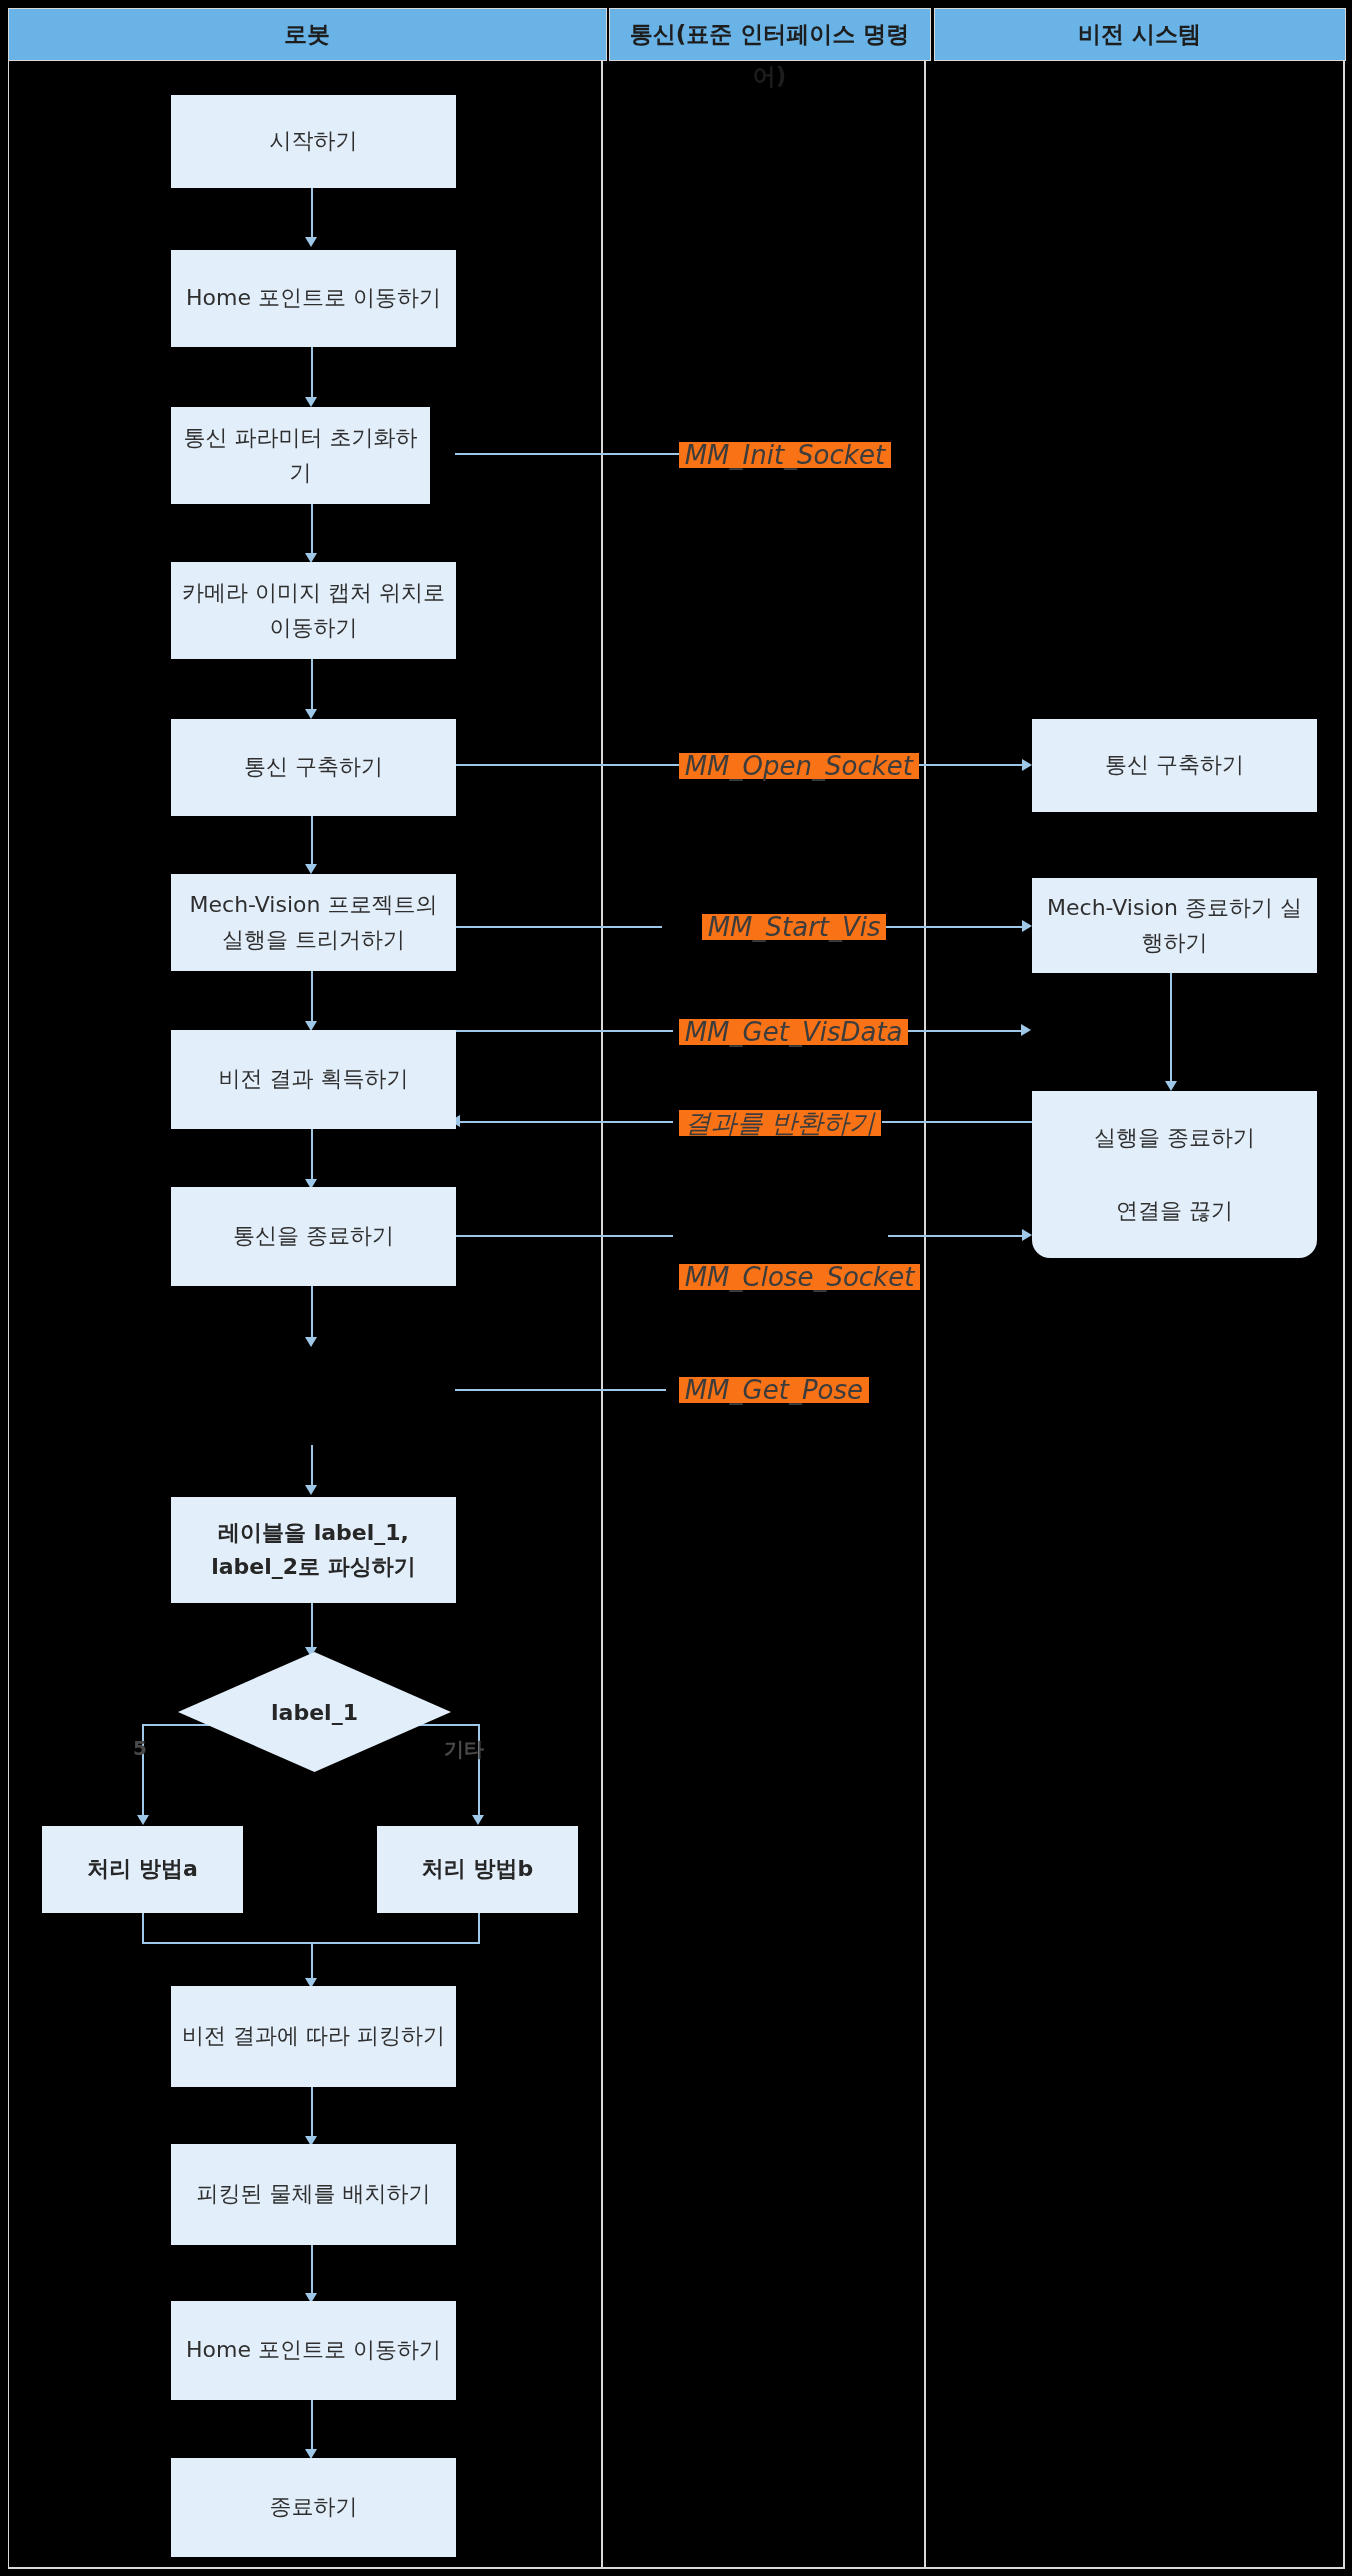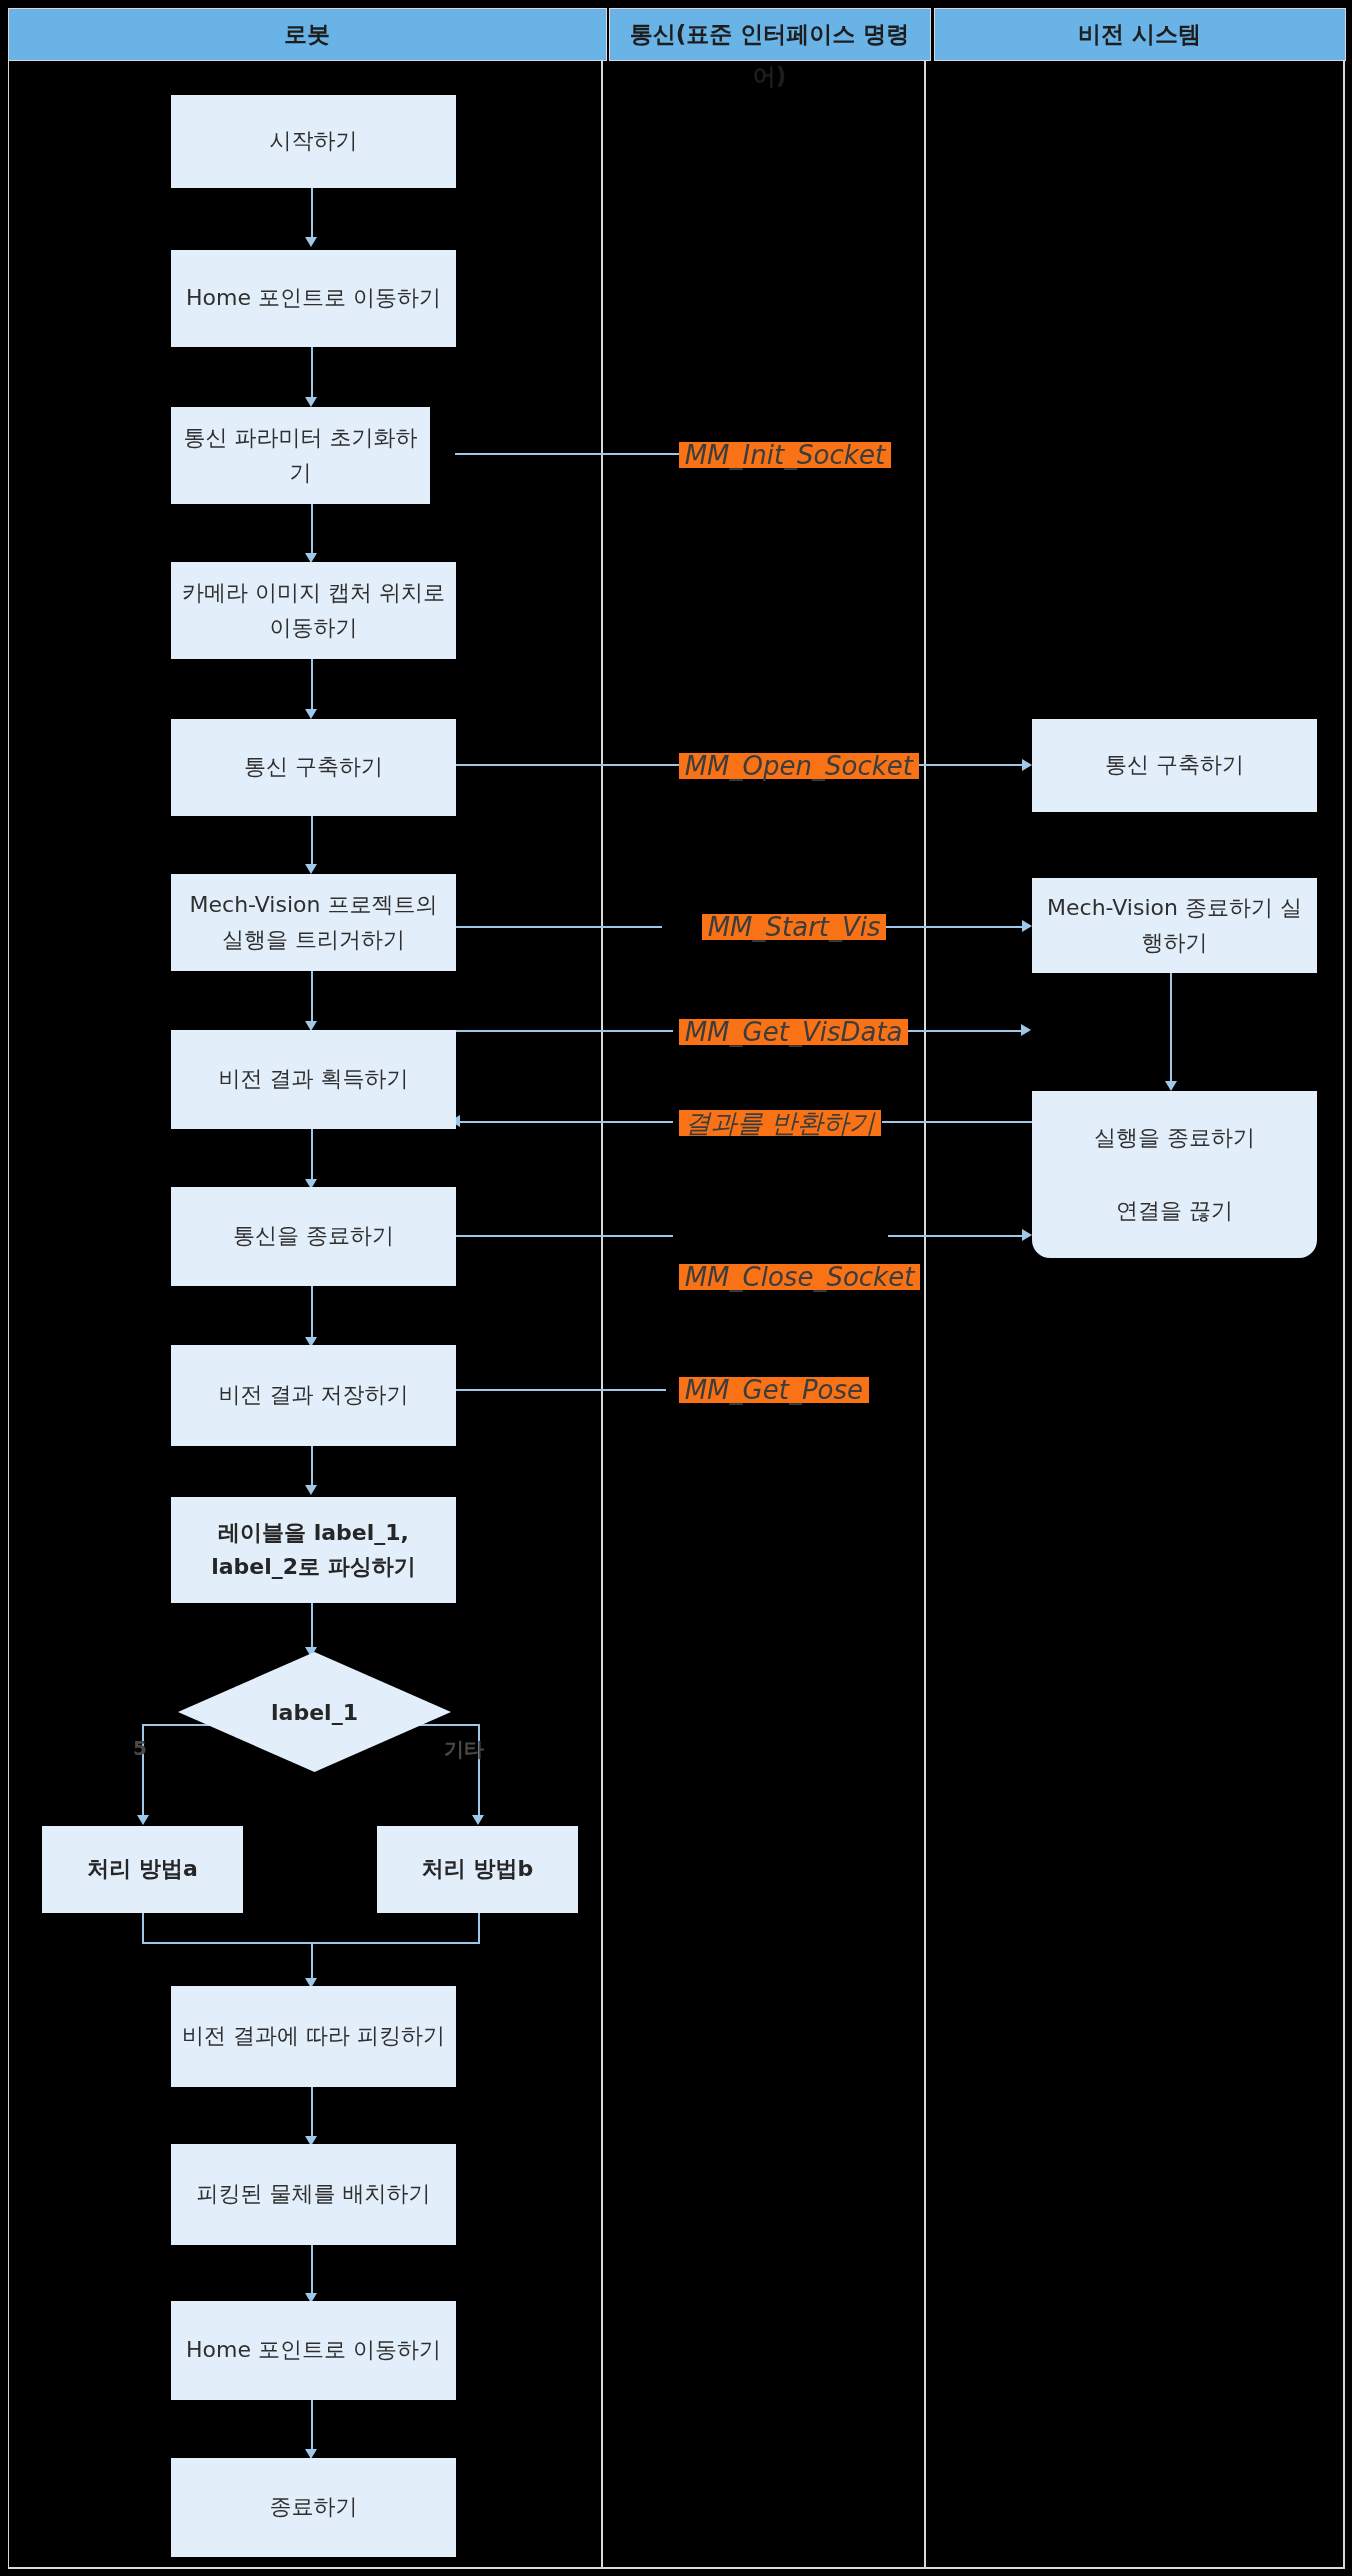--- a/index.html
+++ b/index.html
@@ -209,23 +209,20 @@
   </div>
 
   <div class="node" style="left:171px;top:1030px;width:285px;height:99px;">
     <span>비전 결과 획득하기</span>
   </div>
 
   <div class="node" style="left:171px;top:1187px;width:285px;height:99px;">
     <span>통신을 종료하기</span>
   </div>
 
-  <div class="node" style="left:171px;top:1345px;width:285px;height:101px;">
-    <span>비전 결과 저장하기</span>
-  </div>
 
   <div class="node bold" style="left:171px;top:1497px;width:285px;height:106px;">
     <span>레이블을 label_1, label_2로 파싱하기</span>
   </div>
 
   <div class="diamond" style="left:178px;top:1652px;width:273px;height:120px;">
     <div class="shape"></div>
     <span class="dlabel">label_1</span>
   </div>
 

